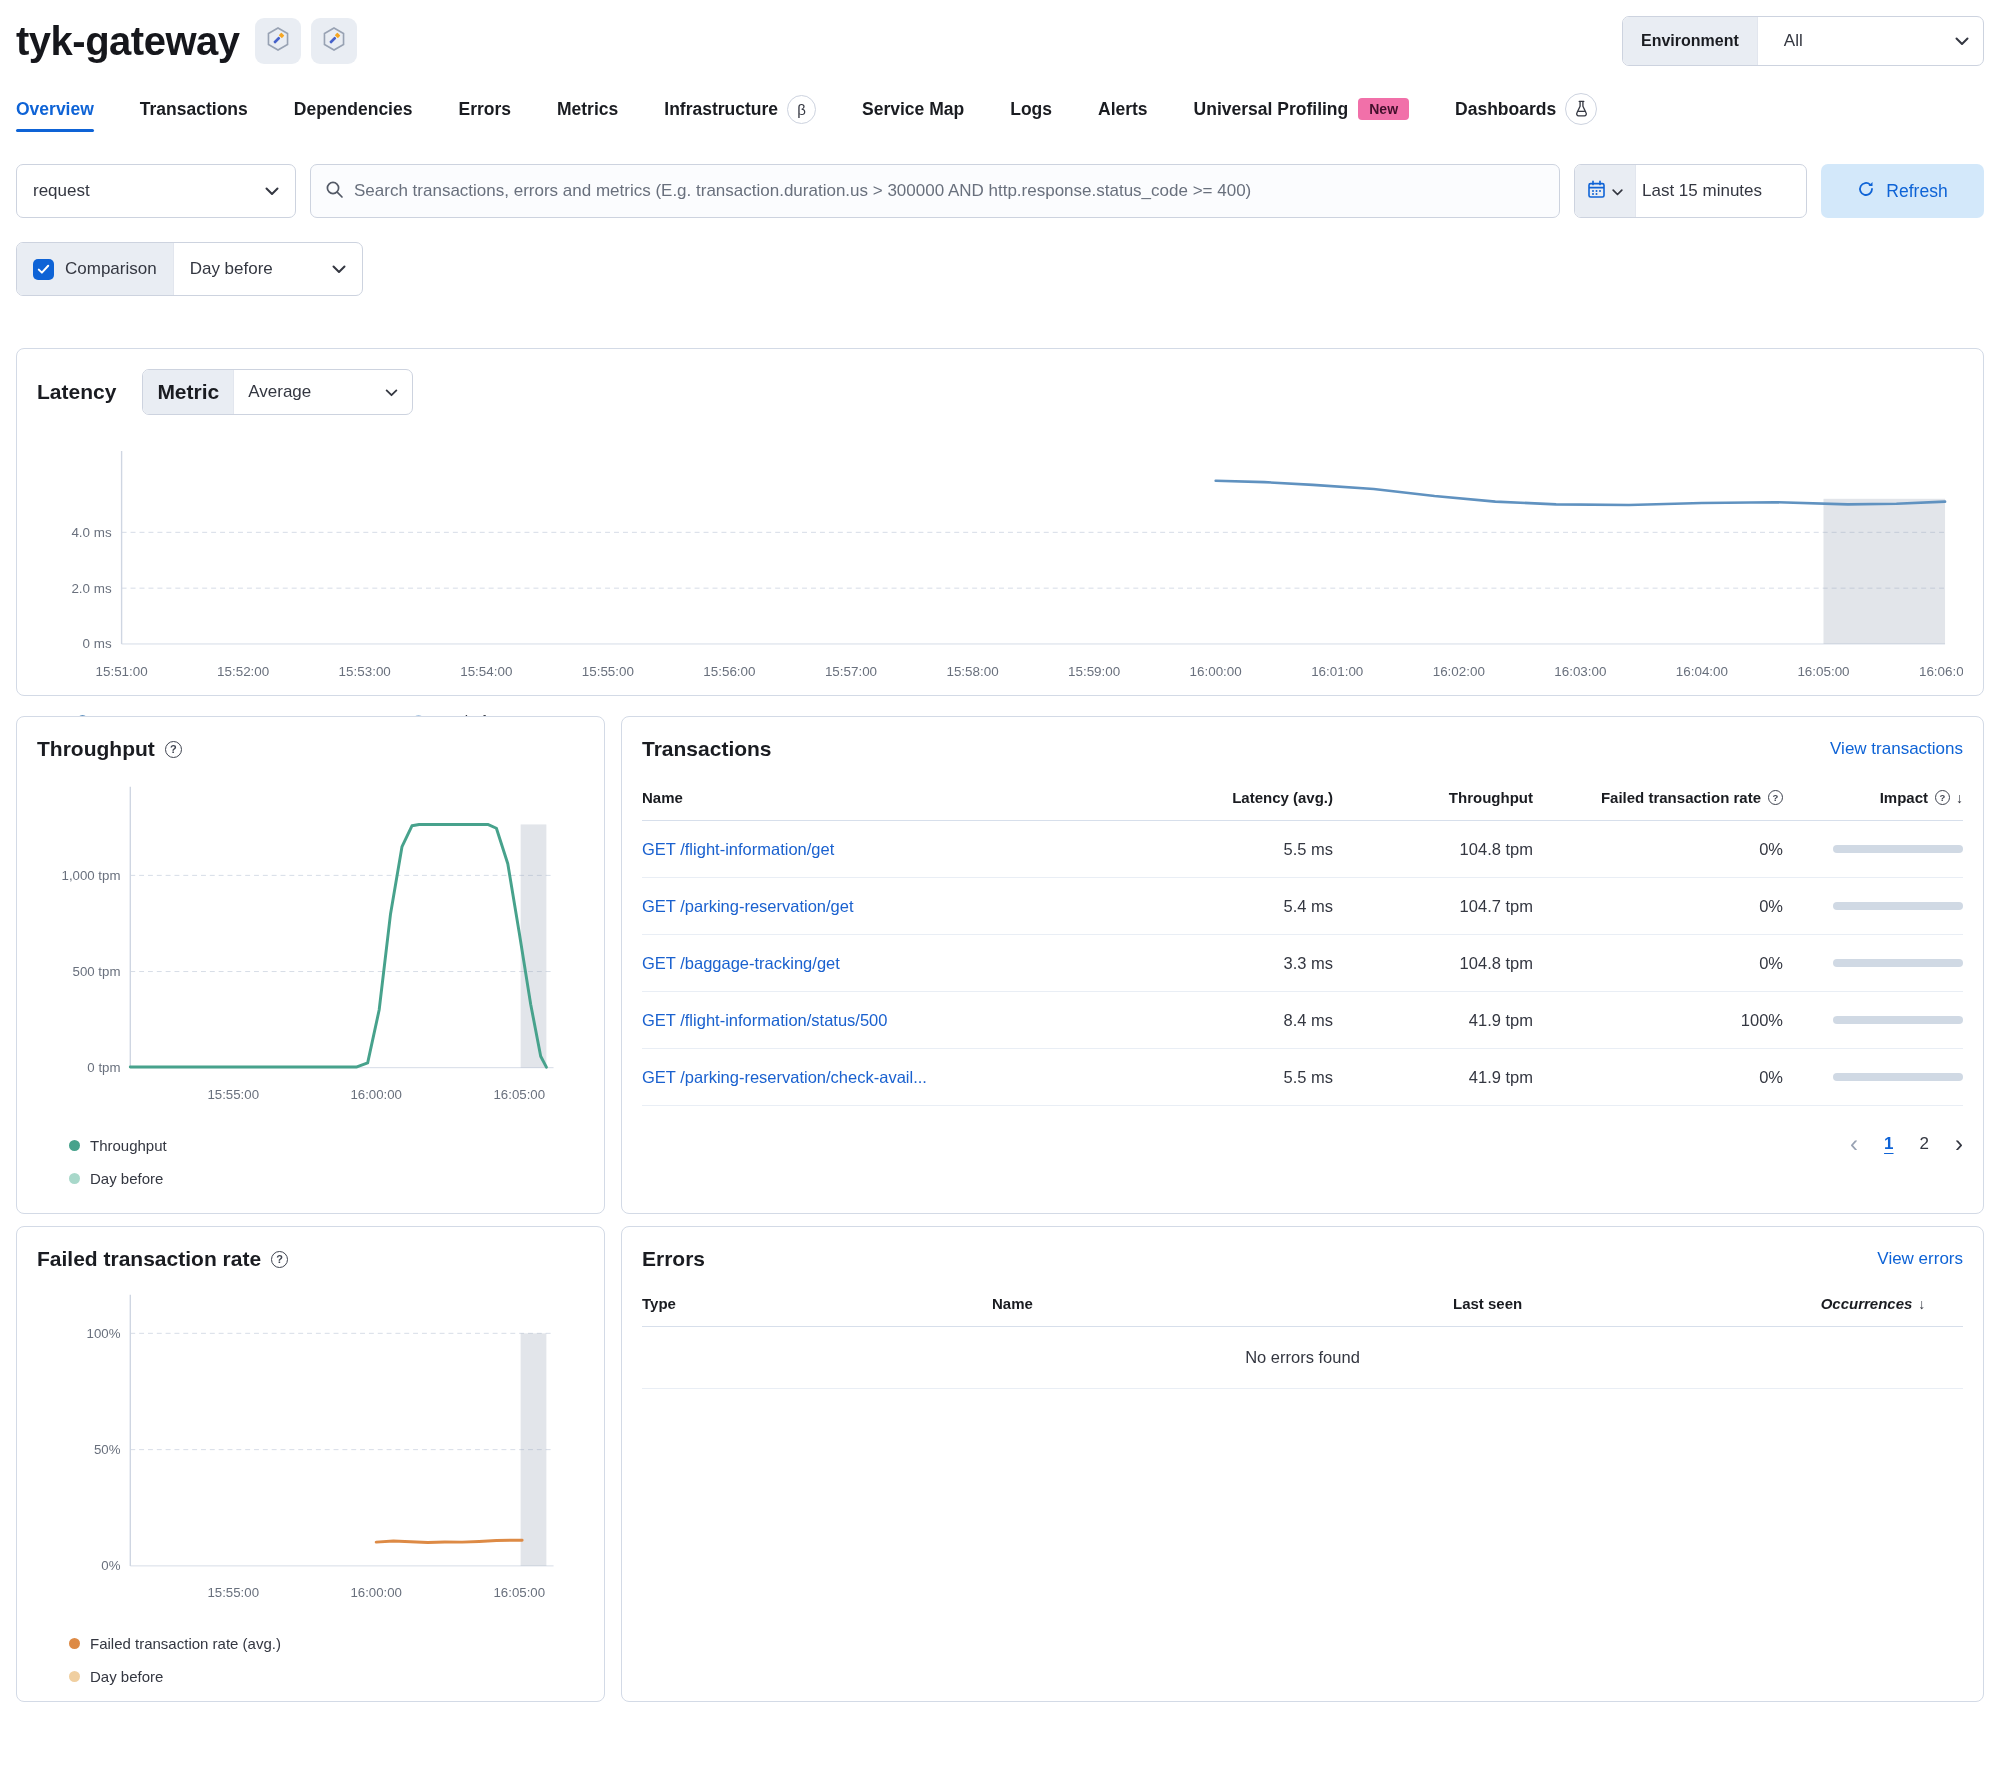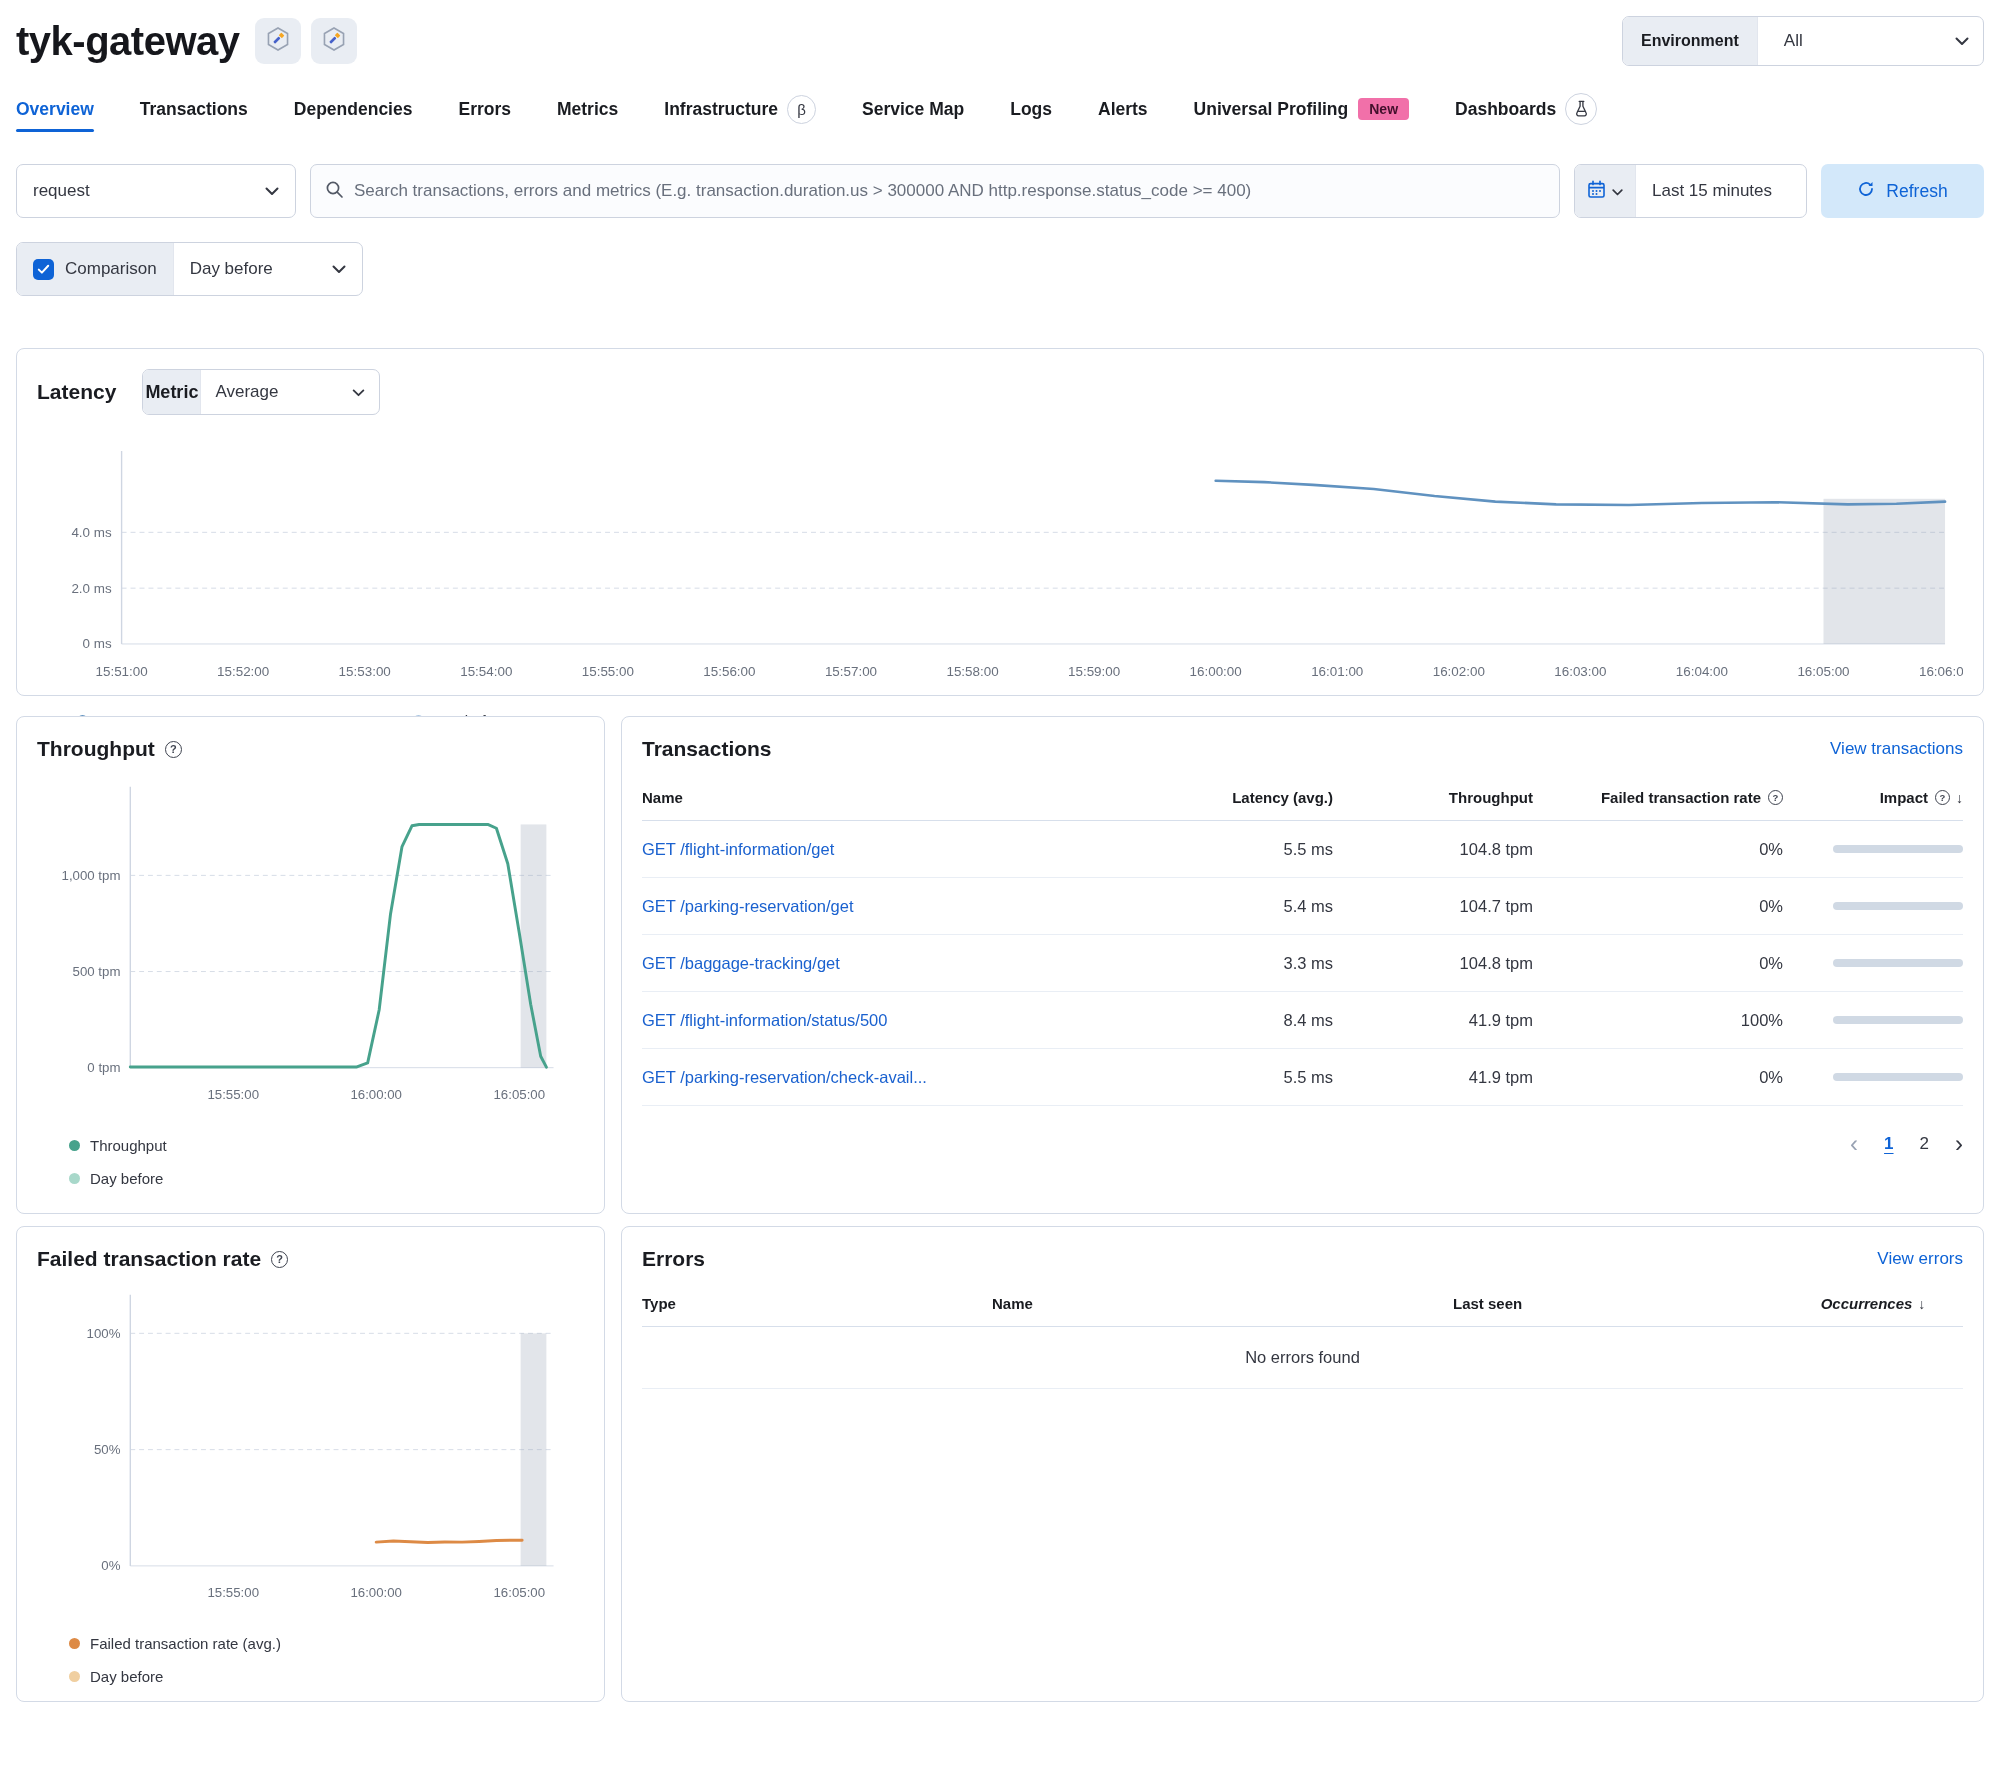--- a/index.html
+++ b/index.html
@@ -62,21 +62,21 @@
   }
   .search-box input {
     border:none; outline:none; background:transparent; flex:1; margin-left:10px;
     font-size:17px; color:#343741; font-family:inherit;
   }
   .search-box input::placeholder { color:#69707d; opacity:1; }
   .datepicker {
     height:54px; border:1px solid #cdd3df; border-radius:7px; background:#fff; display:flex; overflow:hidden; cursor:pointer;
   }
   .datepicker .cal-seg { background:#e9edf3; display:flex; align-items:center; gap:6px; padding:0 12px; border-right:1px solid #e2e6ee; }
-  .datepicker .range-seg { display:flex; align-items:center; padding:0 16px; font-size:17px; color:#343741; min-width:170px; }
+  .datepicker .range-seg { display:flex; align-items:center; padding:0 6px; font-size:17px; color:#343741; min-width:170px; }
   .refresh-btn {
     height:54px; min-width:163px; border:none; border-radius:7px; background:#d3e8fa; color:#0e63d6;
     font-size:17.5px; font-weight:500; display:flex; align-items:center; justify-content:center; gap:11px;
     cursor:pointer; font-family:inherit;
   }
 
   
   .comparison-row { margin-top:24px; }
   .comparison-ctl {
     display:inline-flex; height:54px; border:1px solid #cdd3df; border-radius:7px; overflow:hidden; cursor:pointer; background:#fff;
@@ -93,21 +93,21 @@
   .panel-title-row { display:flex; align-items:center; }
   .panel-title { font-size:21px; font-weight:700; color:#1a1c21; }
   .help-icon {
     width:17px; height:17px; border:1.4px solid #3f4450; border-radius:50%; margin-left:10px;
     display:inline-flex; align-items:center; justify-content:center; font-size:11px; font-weight:700; color:#3f4450; flex:none;
   }
   .help-icon::after { content:"?"; }
   .metric-select {
     margin-left:26px; display:inline-flex; height:46px; border:1px solid #cdd3df; border-radius:7px; overflow:hidden; cursor:pointer;
   }
-  .metric-select .seg-label { background:#e9edf3; display:flex; align-items:center; padding:0 2px; font-size:18px; font-weight:600; color:#1a1c21; border-right:1px solid #e2e6ee;}
+  .metric-select .seg-label { background:#e9edf3; display:flex; align-items:center; padding:0 14px; font-size:21px; font-weight:600; color:#1a1c21; border-right:1px solid #e2e6ee;}
   .metric-select .seg-value { display:flex; align-items:center; gap:42px; padding:0 14px; font-size:17px; color:#343741; min-width:178px; }
   .metric-select .chev { margin-left:auto; }
 
   .chart-svg { display:block; width:100%; height:auto; }
   .axis-label { font-size:13.5px; fill:#69707d; font-family:"Liberation Sans","DejaVu Sans",sans-serif; }
 
   .latency-chart-wrap { margin-top:30px; }
   .legend-row { display:flex; align-items:center; margin-top:16px; padding-left:40px; }
   .legend-item { display:flex; align-items:center; gap:10px; font-size:15px; color:#343741; cursor:pointer; }
   .legend-row .legend-item:first-child { width:336px; }

